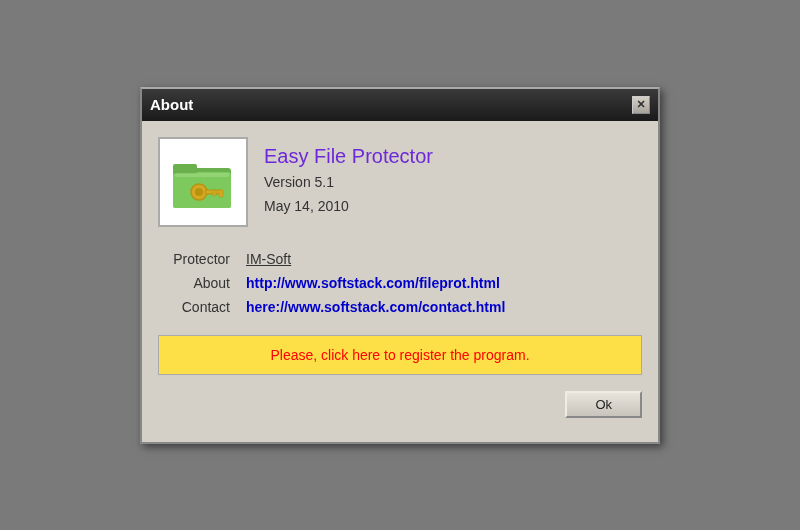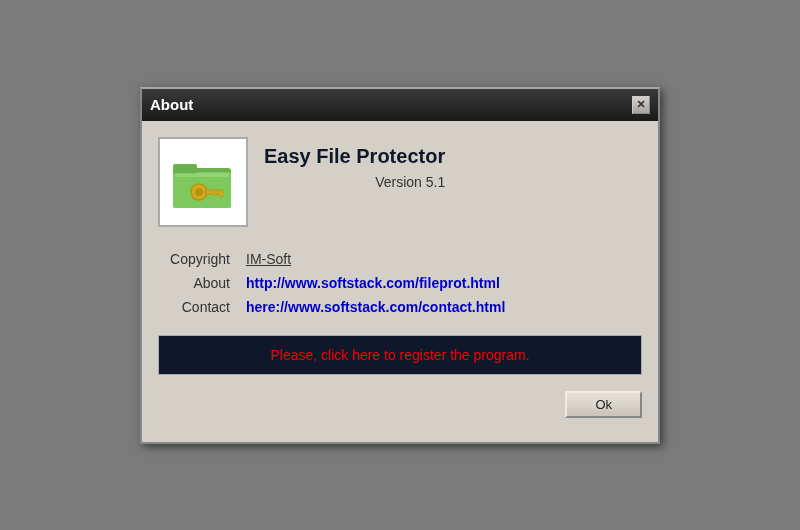--- a/index.html
+++ b/index.html
@@ -81,31 +81,30 @@
     }
 
     .app-info {
       display: flex;
       flex-direction: column;
       justify-content: flex-start;
       padding-top: 8px;
     }
 
     .app-name {
-      color: #0f172a;
+      color: #6d28d9;
       font-size: 20px;
-      font-weight: bold;
+      font-weight: normal;
       margin-bottom: 6px;
     }
 
     .app-version {
       color: #333;
       font-size: 14px;
       margin-bottom: 8px;
-      text-align: right;
     }
 
     .app-date {
       color: #333;
       font-size: 14px;
     }
 
     .info-table {
       width: 100%;
       margin-bottom: 16px;
@@ -132,21 +131,21 @@
 
     .info-table td.link {
       color: #0000cc;
       cursor: pointer;
       text-decoration: none;
       font-weight: bold;
     }
 
     .register-box {
       border: 1px solid #aaa;
-      background: #0f172a;
+      background: #fde047;
       padding: 10px 16px;
       text-align: center;
       margin-bottom: 16px;
       cursor: pointer;
     }
 
     .register-text {
       color: red;
       font-size: 14px;
     }
@@ -197,27 +196,28 @@
           <circle cx="32" cy="46" r="4" fill="#b8920f"></circle>
           <rect x="38" y="44" width="18" height="4" rx="2" fill="#d4a820" stroke="#b8920f" stroke-width="1"></rect>
           <rect x="52" y="44" width="4" height="7" rx="1" fill="#d4a820" stroke="#b8920f" stroke-width="0.5"></rect>
           <rect x="46" y="44" width="3" height="6" rx="1" fill="#d4a820" stroke="#b8920f" stroke-width="0.5"></rect>
         </svg>
       </div>
 
       <div class="app-info">
         <div class="app-name">Easy File Protector</div>
         <div class="app-version">Version 5.1</div>
+        <div class="app-date">May 14, 2010</div>
       </div>
     </div>
 
     <table class="info-table">
       <tbody>
           <tr>
-        <td class="label">Copyright</td>
+        <td class="label">Protector</td>
         <td class="value">IM-Soft</td>
       </tr>
       <tr>
         <td class="label">About</td>
         <td class="link">http://www.softstack.com/fileprot.html</td>
       </tr>
       <tr>
         <td class="label">Contact</td>
         <td class="link">here://www.softstack.com/contact.html</td>
       </tr>

